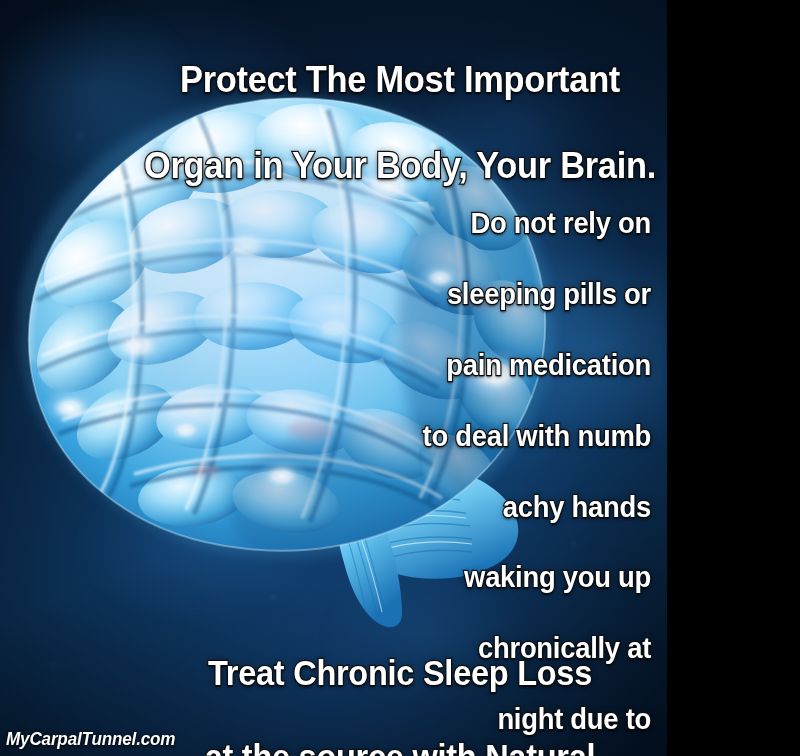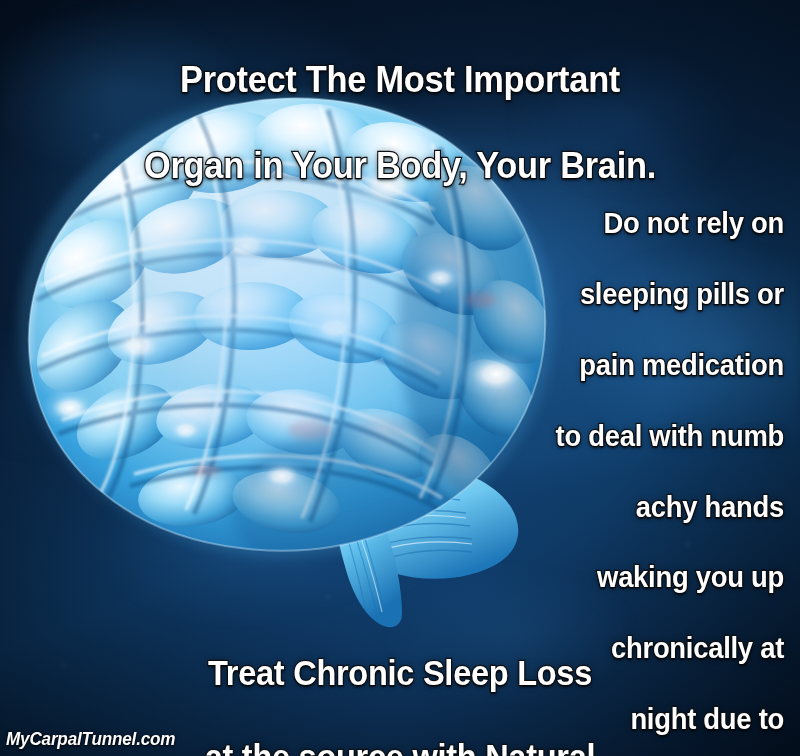--- a/index.html
+++ b/index.html
@@ -2,21 +2,21 @@
 <html><head>
 <meta charset="utf-8">
 <style>
   html, body {
     margin: 0;
     padding: 0;
     background: #000;
   }
   #poster {
     position: relative;
-    width: 800px;
+    width: 667px;
     height: 756px;
     overflow: hidden;
     font-family: "Liberation Sans", "DejaVu Sans", sans-serif;
     background: #0a1c33;
     user-select: none;
   }
 
   
   .bg-base {
     position: absolute;

